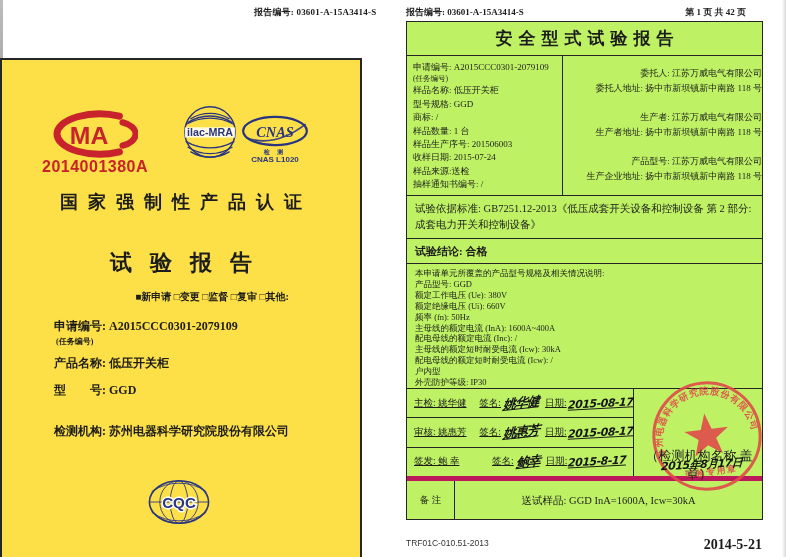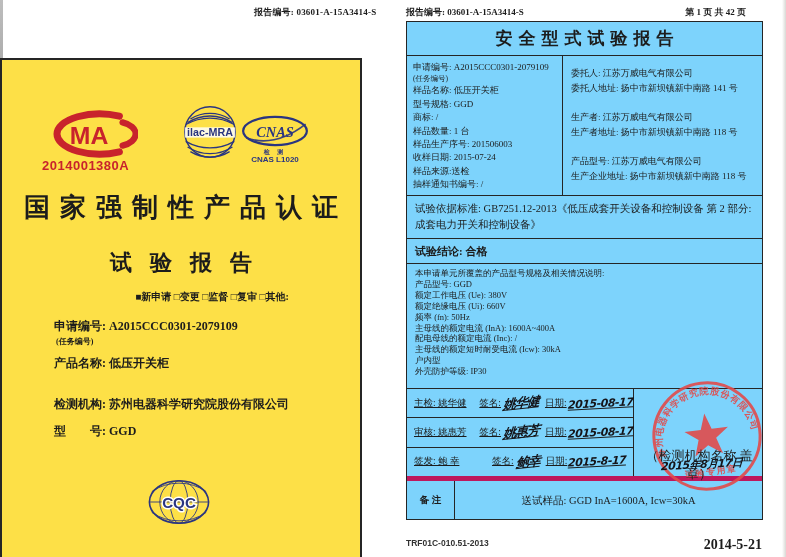--- a/index.html
+++ b/index.html
@@ -10,68 +10,68 @@
     color:#1c1c1c;
     -webkit-font-smoothing:antialiased;
   }
   .abs{position:absolute;}
   .scan-edge-left{left:0;top:0;width:3px;height:557px;background:linear-gradient(#888,#333 30%,#555 70%,#999);opacity:.55;}
   .scan-edge-right{right:0;top:0;width:4px;height:557px;background:linear-gradient(90deg,#fff,#d8d8d4);}
   
   .lp-report{left:254px;top:6px;width:138px;font-size:9px;font-weight:700;letter-spacing:.2px;}
   .lp-box{left:0;top:22px;width:358px;height:518px;border:2px solid #252525;background:#fde047;margin-top:36px;}
   .lp-cma{left:40px;top:50px;width:96px;height:48px;}
-  .lp-cma-code{left:40px;top:98px;width:96px;color:#c8232c;font-size:13px;font-weight:700;letter-spacing:.5px;font-family:"Liberation Sans",sans-serif;}
+  .lp-cma-code{left:40px;top:98px;width:96px;text-align:center;color:#c8232c;font-size:16px;font-weight:700;letter-spacing:.5px;font-family:"Liberation Sans",sans-serif;}
   .lp-ilac{left:180px;top:44px;width:56px;height:56px;}
   .lp-cnas{left:238px;top:54px;width:70px;height:34px;}
   .lp-cnas-sub{left:238px;top:88px;width:70px;text-align:center;color:#2a3580;font-size:6px;letter-spacing:3px;font-weight:700;}
   .lp-cnas-code{left:238px;top:95px;width:70px;text-align:center;color:#2a3580;font-size:8px;font-weight:700;font-family:"Liberation Sans",sans-serif;}
-  .lp-title1{left:0;top:130px;width:358px;text-align:center;font-size:26px;font-weight:700;letter-spacing:10px;text-indent:10px;}
+  .lp-title1{left:0;top:130px;width:358px;text-align:center;font-size:18px;font-weight:700;letter-spacing:10px;text-indent:10px;}
   .lp-title2{left:0;top:188px;width:358px;text-align:center;font-size:22px;font-weight:700;letter-spacing:18px;text-indent:18px;}
   .lp-check{left:0;top:230px;width:420px;text-align:center;font-size:10px;font-weight:700;}
   .lp-fields{left:52px;top:258px;width:290px;font-size:12px;font-weight:700;}
   .lp-f-note{font-size:8px;font-weight:700;margin:1px 0 8px 2px;}
   .lp-f{margin-bottom:10px;}
   .lp-f-gap{margin-top:24px;}
   .lp-cqc{left:145px;top:418px;width:64px;height:48px;}
   
   .rp-report{left:406px;top:6px;width:200px;font-size:9px;font-weight:700;}
   .rp-page{left:646px;top:6px;width:100px;text-align:right;font-size:9px;font-weight:700;}
-  .rp-table{left:406px;top:21px;width:357px;height:499px;border:1.6px solid #252525;background:#7dd3fc;box-sizing:border-box;}
+  .rp-table{left:406px;top:21px;width:357px;height:499px;border:1.6px solid #252525;background:#bef264;box-sizing:border-box;}
   .rp-row{position:relative;border-bottom:1px solid #252525;box-sizing:border-box;}
   .rp-title{height:34px;line-height:34px;text-align:center;font-size:17px;font-weight:700;letter-spacing:6px;text-indent:6px;}
   .rp-info{height:140px;display:flex;}
   .rp-info-left{width:156px;border-right:1px solid #252525;box-sizing:border-box;padding:5px 0 0 6px;font-size:9px;}
   .rp-info-left div{line-height:13.4px;white-space:nowrap;}
   .rp-info-left .tiny{font-size:7.5px;line-height:10px;}
   .rp-info-right{flex:1;padding:10px 0 0 8px;font-size:9px;}
   .rp-group{margin-bottom:14px;}
-  .rp-group div{line-height:15px;white-space:nowrap;}
+  .rp-group div{line-height:15px;white-space:nowrap;text-align:right;}
   .rp-standard{height:43px;padding:5px 8px 0 8px;font-size:10.5px;line-height:16px;}
   .rp-conclusion{height:25px;line-height:24px;padding-left:8px;font-size:11px;font-weight:600;}
   .rp-coverage{height:125px;padding:4px 8px 0 8px;font-size:8.5px;}
   .rp-coverage div{line-height:10.9px;white-space:nowrap;}
   .rp-sign{height:92px;display:flex;border-bottom:5px solid #be185d;box-sizing:border-box;text-decoration:underline;}
   .rp-sign-left{width:227px;border-right:1px solid #252525;box-sizing:border-box;display:flex;flex-direction:column;}
   .rp-sigrow{flex:1;display:flex;align-items:center;padding-left:7px;font-size:9.5px;border-bottom:1px solid #252525;white-space:nowrap;}
   .rp-sigrow:last-child{border-bottom:none;}
   .rp-role{width:78px;}
   .rp-slabel{margin-right:2px;}
   .rp-dlabel{margin:0 1px 0 6px;}
   .hand{font-family:"DejaVu Sans",sans-serif;font-style:italic;font-weight:700;display:inline-block;color:#15151a;}
   .hand-name{font-size:13px;transform:rotate(-6deg) skewX(-10deg);letter-spacing:-1px;}
   .hand-date{font-size:11px;transform:rotate(-3deg) skewX(-6deg);letter-spacing:-.5px;}
   .rp-sign-right{flex:1;position:relative;}
   .seal-svg{position:absolute;left:14px;top:-12px;width:118px;height:118px;transform:rotate(-7deg);opacity:.9;}
   .seal-caption{position:absolute;left:0;top:58px;width:130px;text-align:center;font-size:13px;color:#222;}
   .seal-date{position:absolute;left:8px;top:68px;width:120px;text-align:center;font-size:11px;}
   .rp-remark{height:39px;display:flex;border-bottom:none;}
-  .rp-remark-label{width:48px;border-right:1px solid #252525;box-sizing:border-box;display:flex;align-items:center;justify-content:center;font-size:9.5px;font-weight:bold;}
+  .rp-remark-label{width:48px;border-right:1px solid #252525;box-sizing:border-box;display:flex;align-items:center;justify-content:center;font-size:9.5px;}
   .rp-remark-val{flex:1;display:flex;align-items:center;justify-content:center;font-size:10.5px;}
-  .rp-footer-left{left:406px;top:538px;font-size:8.5px;font-weight:700;font-family:"Liberation Sans",sans-serif;color:#333;}
+  .rp-footer-left{left:406px;top:538px;font-size:8.5px;font-weight:400;font-family:"Liberation Sans",sans-serif;color:#333;}
   .rp-footer-right{left:700px;top:537px;width:62px;text-align:right;font-size:14px;font-weight:700;}
 </style>
 </head>
 <body>
 
 <div class="abs scan-edge-left"></div>
 <div class="abs scan-edge-right"></div>
 
 <div>
   <div class="abs lp-report">报告编号: 03601-A-15A3414-S</div>
@@ -106,22 +106,22 @@
     <div class="abs lp-cnas-code">CNAS L1020</div>
 
     <div class="abs lp-title1">国家强制性产品认证</div>
     <div class="abs lp-title2">试验报告</div>
     <div class="abs lp-check">■新申请  □变更  □监督  □复审  □其他:</div>
 
     <div class="abs lp-fields">
       <div>申请编号: A2015CCC0301-2079109</div>
       <div class="lp-f-note">(任务编号)</div>
       <div class="lp-f">产品名称: 低压开关柜</div>
+      <div class="lp-f">型　　号: GGD</div>
       <div class="lp-f lp-f-gap">检测机构: 苏州电器科学研究院股份有限公司</div>
-      <div class="lp-f">型　　号: GGD</div>
     </div>
 
     <svg class="abs lp-cqc" viewBox="0 0 80 58">
       <ellipse cx="40" cy="29" rx="37" ry="26.5" fill="none" stroke="#2a3580" stroke-width="2"></ellipse>
       <ellipse cx="40" cy="29" rx="24" ry="26.5" fill="none" stroke="#2a3580" stroke-width="1.1"></ellipse>
       <ellipse cx="40" cy="29" rx="11" ry="26.5" fill="none" stroke="#2a3580" stroke-width="1.1"></ellipse>
       <path d="M 6 16 A 60 60 0 0 1 74 16" fill="none" stroke="#2a3580" stroke-width="1.1"></path>
       <line x1="3" y1="29" x2="77" y2="29" stroke="#2a3580" stroke-width="1.1"></line>
       <path d="M 6 42 A 60 60 0 0 0 74 42" fill="none" stroke="#2a3580" stroke-width="1.1"></path>
       <text x="40" y="36" text-anchor="middle" font-family="Liberation Sans, sans-serif" font-size="19" font-weight="bold" fill="#2a3580" stroke="#fefefe" stroke-width="3.5" paint-order="stroke">CQC</text>
@@ -146,21 +146,21 @@
         <div>商标: /</div>
         <div>样品数量: 1 台</div>
         <div>样品生产序号: 201506003</div>
         <div>收样日期: 2015-07-24</div>
         <div>样品来源:送检</div>
         <div>抽样通知书编号: /</div>
       </div>
       <div class="rp-info-right">
         <div class="rp-group">
           <div>委托人: 江苏万威电气有限公司</div>
-          <div>委托人地址: 扬中市新坝镇新中南路 141 号</div>
+          <div>委托人地址: 扬中市新坝镇新中南路 118 号</div>
         </div>
         <div class="rp-group">
           <div>生产者: 江苏万威电气有限公司</div>
           <div>生产者地址: 扬中市新坝镇新中南路 118 号</div>
         </div>
         <div class="rp-group">
           <div>产品型号: 江苏万威电气有限公司</div>
           <div>生产企业地址: 扬中市新坝镇新中南路 118 号</div>
         </div>
       </div>
@@ -172,20 +172,21 @@
 
     <div class="rp-row rp-coverage">
       <div>本申请单元所覆盖的产品型号规格及相关情况说明:</div>
       <div>产品型号: GGD</div>
       <div>额定工作电压 (Ue): 380V</div>
       <div>额定绝缘电压 (Ui): 660V</div>
       <div>频率 (fn): 50Hz</div>
       <div>主母线的额定电流 (InA): 1600A~400A</div>
       <div>配电母线的额定电流 (Inc): /</div>
       <div>主母线的额定短时耐受电流 (Icw): 30kA</div>
+      <div>配电母线的额定短时耐受电流 (Icw): /</div>
       <div>户内型</div>
       <div>外壳防护等级: IP30</div>
     </div>
 
     <div class="rp-sign">
       <div class="rp-sign-left">
         <div class="rp-sigrow">
           <span class="rp-role">主检: 姚华健</span>
           <span class="rp-slabel">签名:</span>
           <span class="hand hand-name">姚华健</span>

